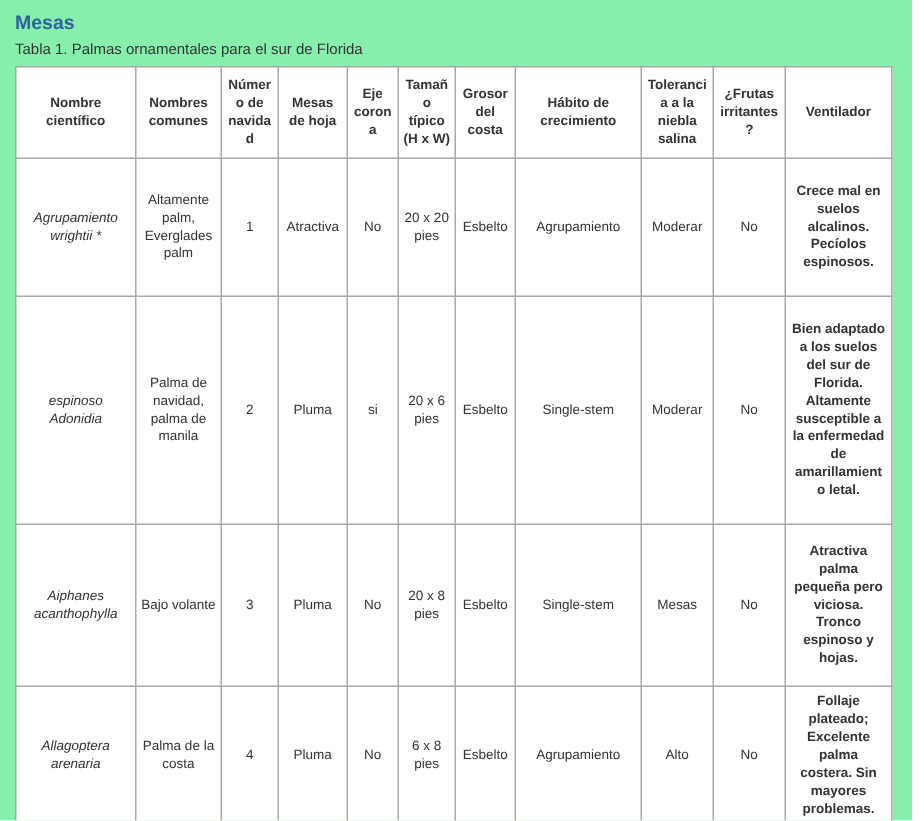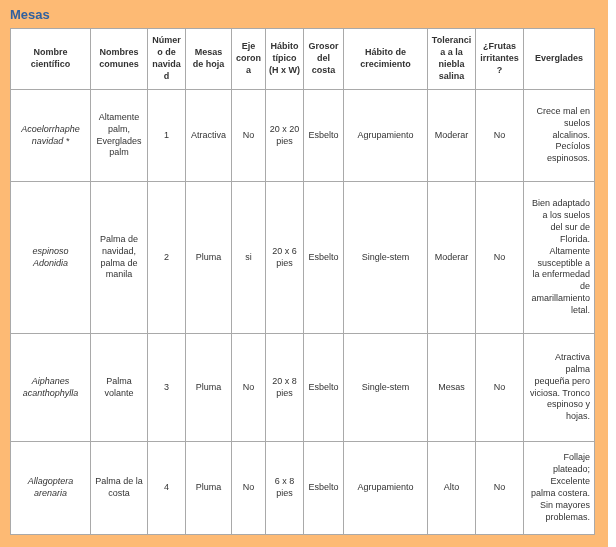--- a/index.html
+++ b/index.html
@@ -1,18 +1,18 @@
 <!DOCTYPE html>
 <html><head>
 <meta charset="utf-8">
 <style>
   html, body { margin: 0; padding: 0; background: #ffffff; }
   .viewport {
     width: 608px; height: 547px; overflow: hidden; position: relative;
-    background: #fdba74; font-family: "Liberation Sans", sans-serif; color: #333333;
+    background: #86efac; font-family: "Liberation Sans", sans-serif; color: #333333;
   }
   .content { padding: 5px 0 0 10px; }
   .heading {
     font-size: 13px; font-weight: bold; color: #30609f;
     margin: 2px 0 6px 0;
   }
   .caption { font-size: 10px; color: #333333; margin: 0 0 5px 0; }
   table.palms {
     border-collapse: collapse; table-layout: fixed; width: 584px;
     background: #ffffff;
@@ -20,21 +20,21 @@
   th, td {
     border: 1px solid #a9a9a9;
     font-size: 9px; line-height: 1.32;
     padding: 2px 3px;
     text-align: center; vertical-align: middle;
     word-wrap: break-word; overflow-wrap: break-word;
     color: #333333;
   }
   th { font-weight: bold; }
   td.sci { font-style: italic; }
-  td.comments { text-align: right; padding-left: 4px; padding-right: 4px; }
+  td.comments { text-align: center; padding-left: 4px; padding-right: 4px; font-weight: bold; }
   tr.hdr    { height: 61px; }
   tr.r0     { height: 92px; }
   tr.r1     { height: 152px; }
   tr.r2     { height: 108px; }
   tr.r3     { height: 93px; }
   
   col.c1  { width: 80px; }
   col.c2  { width: 57px; }
   col.c3  { width: 38px; }
   col.c4  { width: 46px; }
@@ -45,20 +45,21 @@
   col.c9  { width: 48px; }
   col.c10 { width: 48px; }
   col.c11 { width: 71px; }
 </style>
 </head>
 <body>
 
 <div class="viewport">
   <div class="content">
     <div class="heading">Mesas</div>
+    <div class="caption">Tabla 1. Palmas ornamentales para el sur de Florida</div>
 
     <table class="palms">
       <colgroup>
         <col class="c1">
           <col class="c2">
           <col class="c3">
           <col class="c4">
         <col class="c5">
           <col class="c6">
           <col class="c7">
@@ -67,31 +68,31 @@
           <col class="c10">
           <col class="c11">
       </colgroup>
       <thead>
         <tr class="hdr">
           <th>Nombre científico</th>
           <th>Nombres comunes</th>
           <th>Número de navidad</th>
           <th>Mesas de hoja</th>
           <th>Eje corona</th>
-          <th>Hábito típico (H x W)</th>
+          <th>Tamaño típico (H x W)</th>
           <th>Grosor del costa</th>
           <th>Hábito de crecimiento</th>
           <th>Tolerancia a la niebla salina</th>
           <th>¿Frutas irritantes?</th>
-          <th>Everglades</th>
+          <th>Ventilador</th>
         </tr>
       </thead>
       <tbody>
         <tr class="r0">
-          <td class="sci">Acoelorrhaphe navidad *</td>
+          <td class="sci">Agrupamiento wrightii *</td>
           <td>Altamente palm, Everglades palm</td>
           <td>1</td>
           <td>Atractiva</td>
           <td>No</td>
           <td>20 x 20 pies</td>
           <td>Esbelto</td>
           <td>Agrupamiento</td>
           <td>Moderar</td>
           <td>No</td>
           <td class="comments">Crece mal en suelos alcalinos. Pecíolos espinosos.</td>
@@ -104,21 +105,21 @@
           <td>si</td>
           <td>20 x 6 pies</td>
           <td>Esbelto</td>
           <td>Single-stem</td>
           <td>Moderar</td>
           <td>No</td>
           <td class="comments">Bien adaptado a los suelos del sur de Florida. Altamente susceptible a la enfermedad de amarillamiento letal.</td>
         </tr>
         <tr class="r2">
           <td class="sci">Aiphanes acanthophylla</td>
-          <td>Palma volante</td>
+          <td>Bajo volante</td>
           <td>3</td>
           <td>Pluma</td>
           <td>No</td>
           <td>20 x 8 pies</td>
           <td>Esbelto</td>
           <td>Single-stem</td>
           <td>Mesas</td>
           <td>No</td>
           <td class="comments">Atractiva palma pequeña pero viciosa. Tronco espinoso y hojas.</td>
         </tr>

